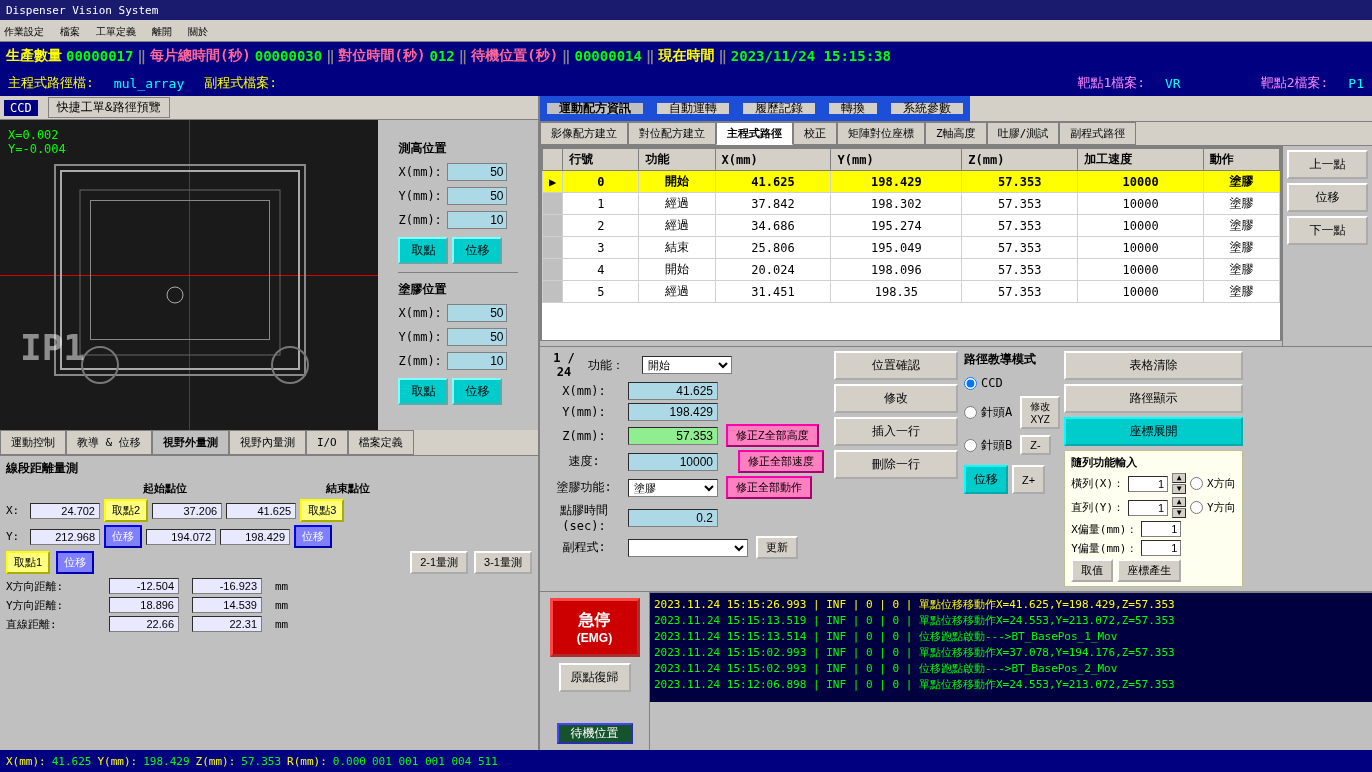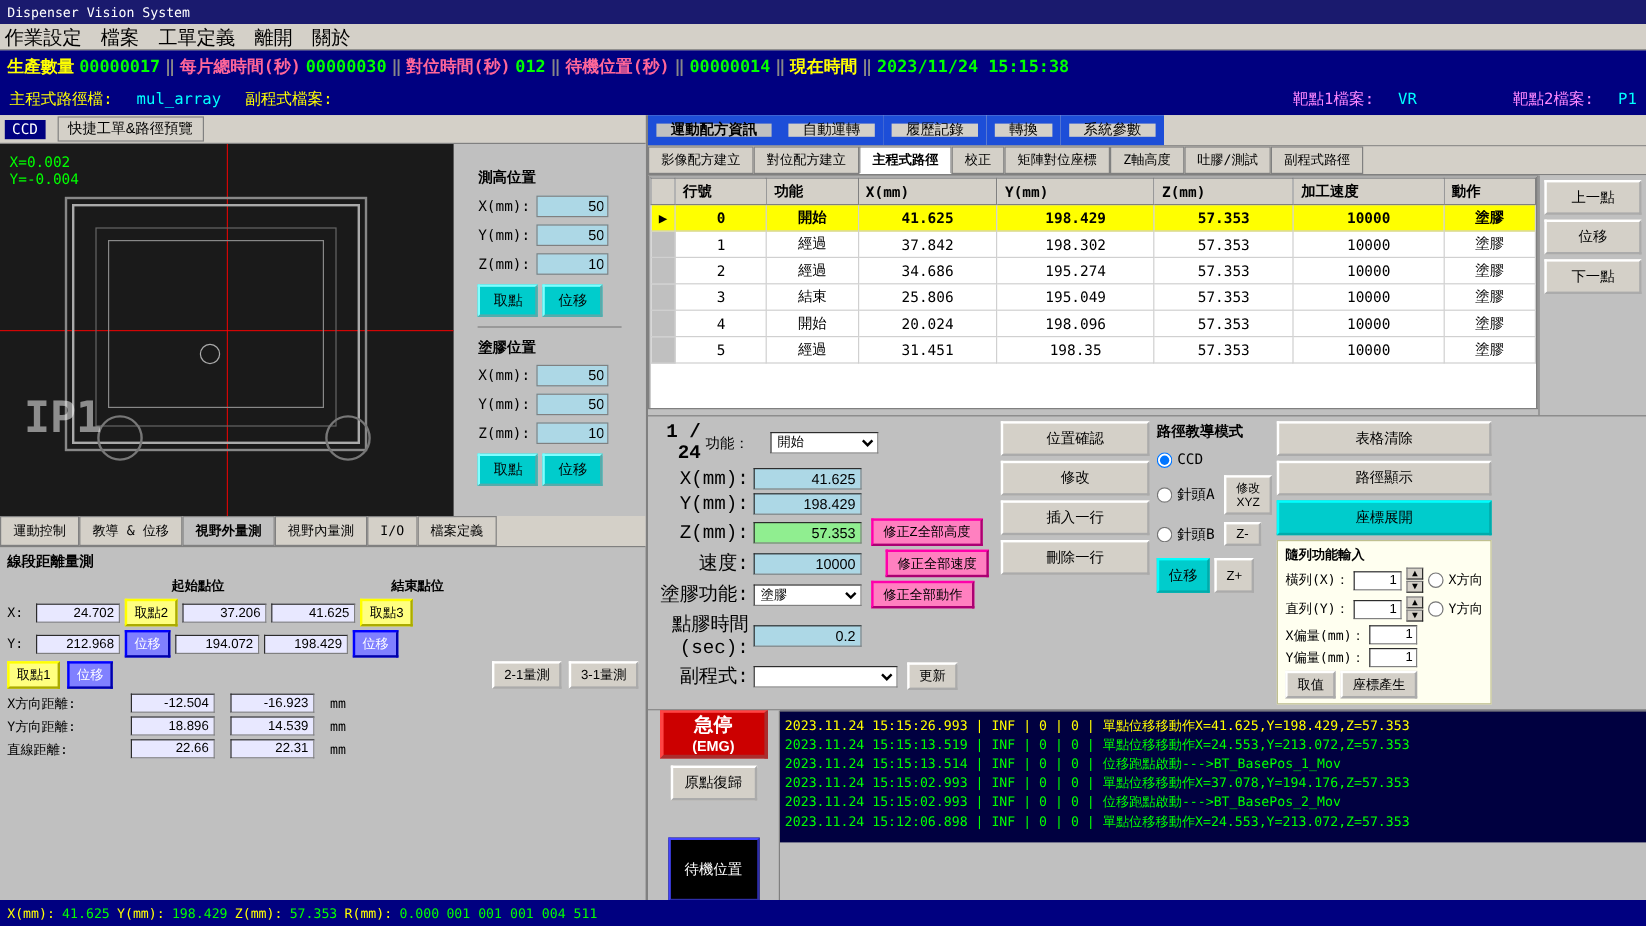--- a/index.html
+++ b/index.html
@@ -16,24 +16,24 @@
       color: white;
       padding: 2px 6px;
       font-size: 11px;
       height: 20px;
       display: flex;
       align-items: center;
     }
     .menu-bar {
       background: #d4d0c8;
       padding: 2px 4px;
-      font-size: 16px;
+      font-size: 10px;
       height: 22px;
       display: flex;
-      align-items: flex-start;
+      align-items: flex-end;
       gap: 16px;
       border-bottom: 1px solid #808080;
     }
     .menu-bar span { cursor: pointer; }
     .status-bar-top {
       background: #000080;
       color: #00ff00;
       font-size: 14px;
       font-weight: bold;
       padding: 2px 6px;
@@ -323,24 +323,23 @@
       width: 14px;
       background: #c0c0c0;
     }
     .ctrl-row {
       display: flex;
       align-items: center;
       margin-bottom: 3px;
       gap: 4px;
     }
     .ctrl-label {
-      font-size: 16px;
+      font-size: 12px;
       width: 80px;
-      text-align: right;
-      font-family: Liberation Mono, monospace;
+      text-align: center;
     }
     .ctrl-input {
       background: #add8e6;
       border: 1px inset #808080;
       padding: 1px 4px;
       font-size: 12px;
       width: 90px;
       text-align: right;
     }
     .ctrl-input-green {
@@ -480,24 +479,24 @@
       cursor: pointer;
       width: 90px;
       height: 60px;
       text-align: center;
       display: flex;
       align-items: center;
       justify-content: center;
       flex-direction: column;
     }
     .btn-standby {
-      background: #000000;
+      background: #14532d;
       color: white;
       border: 2px outset #4444ff;
-      padding: 16px 12px;
+      padding: 0 12px;
       cursor: pointer;
       font-size: 12px;
       margin-top: 25px;
     }
     .btn-restore {
       background: #d4d0c8;
       border: 2px outset #ffffff;
       padding: 4px 10px;
       cursor: pointer;
       font-size: 12px;

